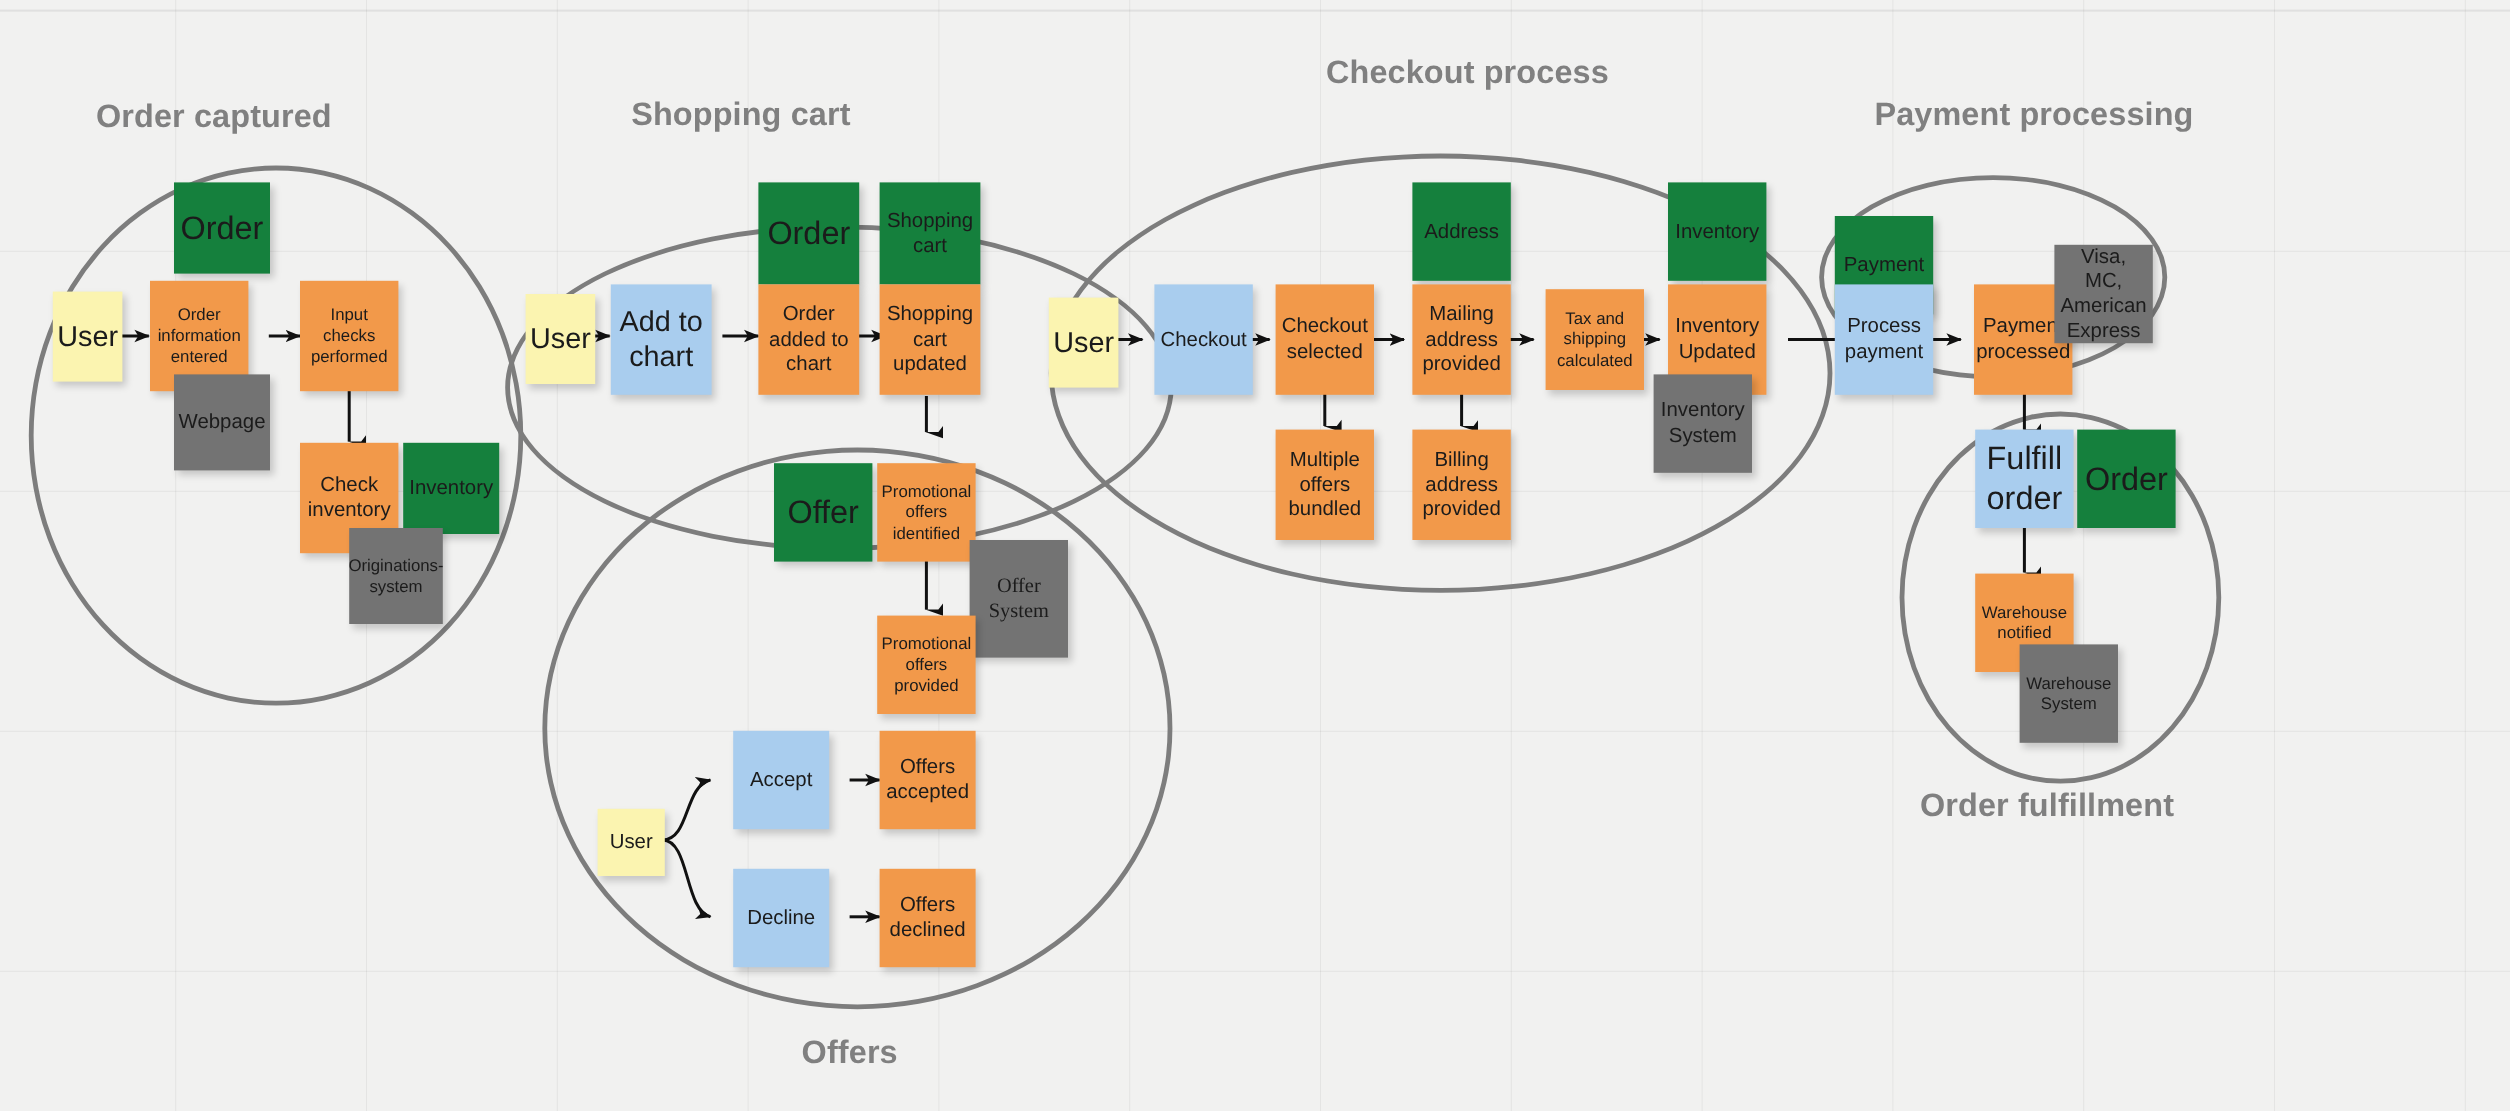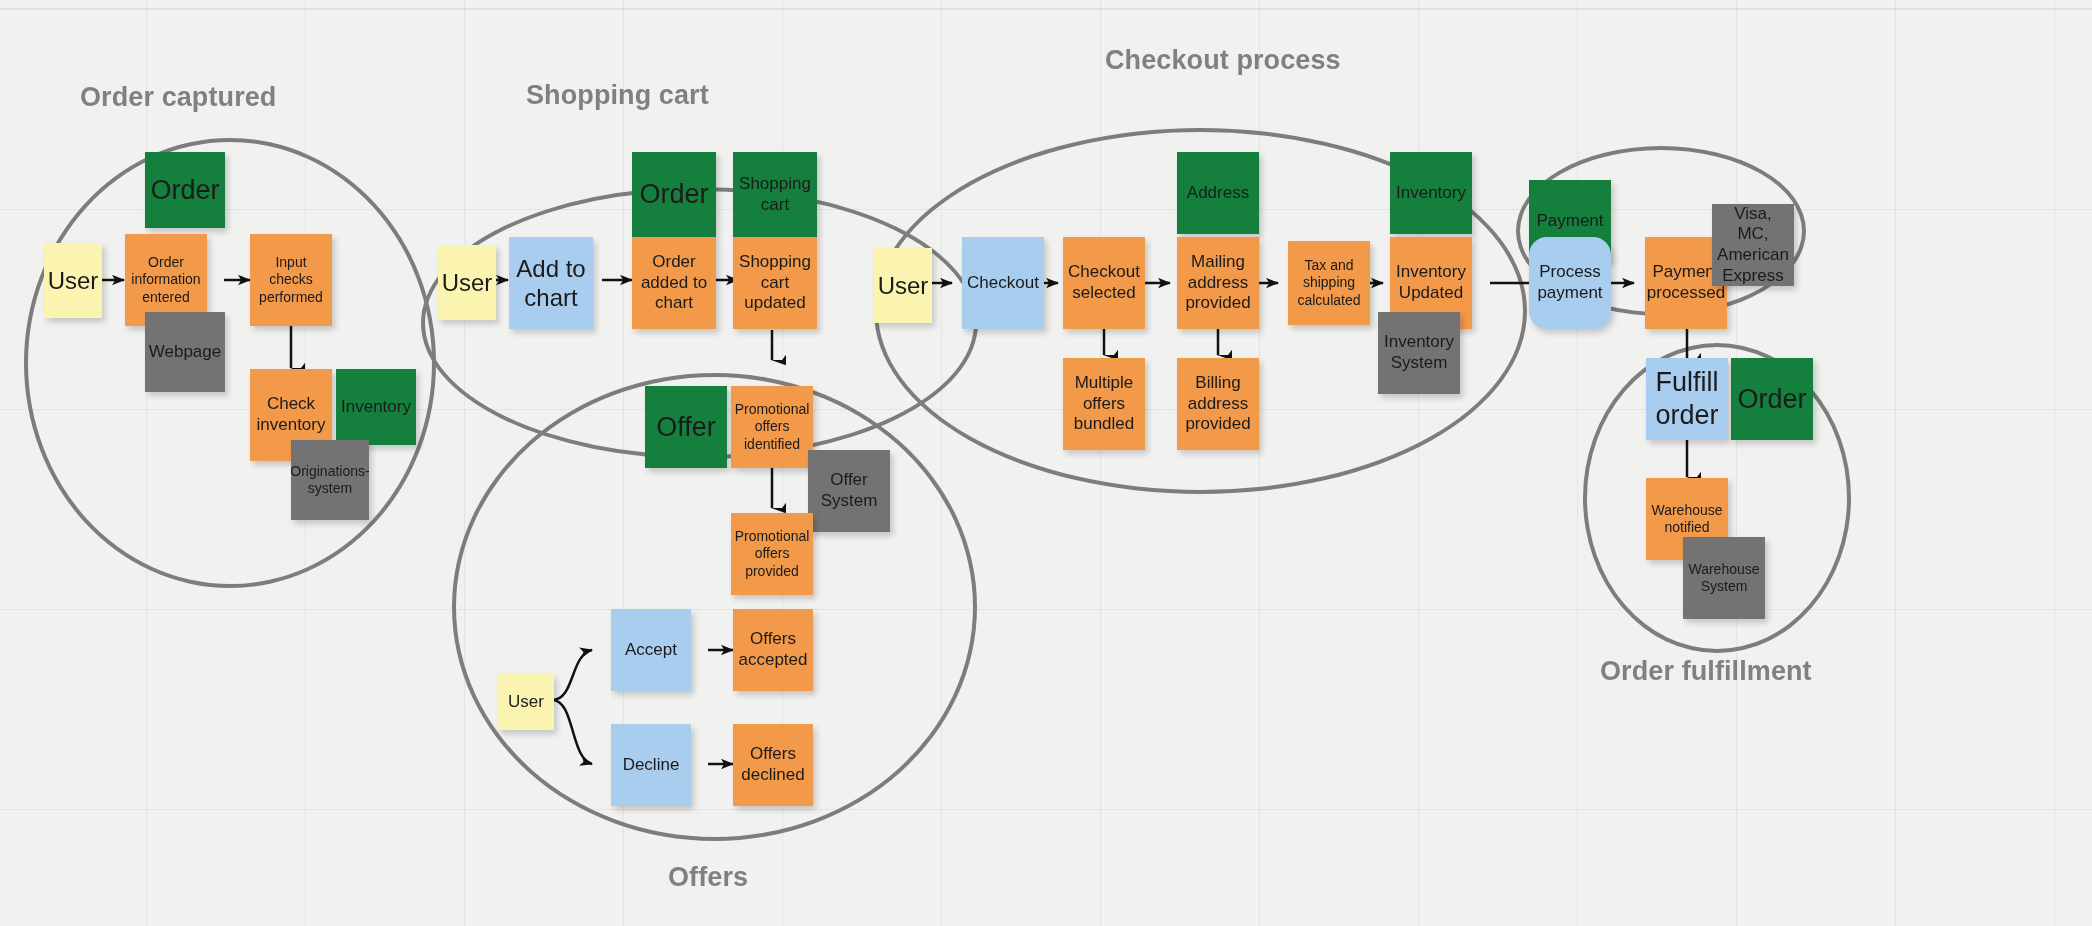--- a/index.html
+++ b/index.html
@@ -91,20 +91,21 @@
   <div class="group-ellipse" style="left:24px;  top:138px; width:412px; height:450px;"></div>
   <div class="group-ellipse" style="left:421px; top:187px; width:557px; height:272px;"></div>
   <div class="group-ellipse" style="left:452px; top:373px; width:525px; height:468px;"></div>
   <div class="group-ellipse" style="left:874px; top:128px; width:653px; height:366px;"></div>
   <div class="group-ellipse" style="left:1516px;top:146px; width:290px; height:170px;"></div>
   <div class="group-ellipse" style="left:1583px;top:343px; width:268px; height:310px;"></div>
 
   <div class="group-label" style="left:80px;  top:82px;">Order captured</div>
   <div class="group-label" style="left:526px; top:80px;">Shopping cart</div>
   <div class="group-label" style="left:1105px;top:45px;">Checkout process</div>
+  <div class="group-label" style="left:1562px;top:80px;">Payment processing</div>
   <div class="group-label" style="left:1600px;top:656px;">Order fulfillment</div>
   <div class="group-label" style="left:668px; top:862px;">Offers</div>
 
   <svg class="arrow" style="left:0;top:0;width:2092px;height:926px;" viewBox="0 0 2092 926">
     <defs>
       <marker id="ah" markerWidth="13" markerHeight="11" refX="12" refY="5.5" orient="auto" markerUnits="userSpaceOnUse">
         <path d="M0,0.3 L13,5.5 L0,10.7 L3.2,5.5 Z" fill="#111"></path>
       </marker>
       <marker id="ahd" markerWidth="11" markerHeight="15" refX="5.5" refY="14" orient="auto" markerUnits="userSpaceOnUse">
         <path d="M0.3,0 L10.7,0 L5.5,15 L5.5,4 Z" fill="#111"></path>
@@ -152,42 +153,42 @@
 
   <div class="note pale fs-lg" style="left:438px; top:245px; width:58px; height:75px;">User</div>
   <div class="note blue fs-lg" style="left:509px; top:237px; width:84px; height:92px;">Add to chart</div>
   <div class="note yellow fs-xl" style="left:632px; top:152px; width:84px; height:85px;">Order</div>
   <div class="note orange fs-md" style="left:632px; top:237px; width:84px; height:92px;">Order added to chart</div>
   <div class="note yellow fs-md" style="left:733px; top:152px; width:84px; height:85px;">Shopping cart</div>
   <div class="note orange fs-md" style="left:733px; top:237px; width:84px; height:92px;">Shopping cart updated</div>
 
   <div class="note yellow fs-xl" style="left:645px; top:386px; width:82px; height:82px;">Offer</div>
   <div class="note orange fs-sm" style="left:731px; top:386px; width:82px; height:82px;">Promotional offers identified</div>
-  <div class="note pink fs-md" style="left:808px; top:450px; width:82px; height:82px;">Offer System</div>
+  <div class="note pink fs-md" style="left:808px; top:450px; width:82px; height:98px;font-family:Liberation Serif, serif;">Offer System</div>
   <div class="note orange fs-sm" style="left:731px; top:513px; width:82px; height:82px;">Promotional offers provided</div>
   <div class="note pale fs-md" style="left:498px; top:674px; width:56px; height:56px;">User</div>
   <div class="note blue fs-md" style="left:611px; top:609px; width:80px; height:82px;">Accept</div>
   <div class="note orange fs-md" style="left:733px; top:609px; width:80px; height:82px;">Offers accepted</div>
   <div class="note blue fs-md" style="left:611px; top:724px; width:80px; height:82px;">Decline</div>
   <div class="note orange fs-md" style="left:733px; top:724px; width:80px; height:82px;">Offers declined</div>
 
   <div class="note pale fs-lg" style="left:874px; top:248px; width:58px; height:75px;">User</div>
   <div class="note blue fs-md" style="left:962px; top:237px; width:82px; height:92px;">Checkout</div>
   <div class="note orange fs-md" style="left:1063px;top:237px; width:82px; height:92px;">Checkout selected</div>
   <div class="note orange fs-md" style="left:1063px;top:358px; width:82px; height:92px;">Multiple offers bundled</div>
   <div class="note yellow fs-md" style="left:1177px;top:152px; width:82px; height:82px;">Address</div>
   <div class="note orange fs-md" style="left:1177px;top:237px; width:82px; height:92px;">Mailing address provided</div>
   <div class="note orange fs-md" style="left:1177px;top:358px; width:82px; height:92px;">Billing address provided</div>
   <div class="note orange fs-sm" style="left:1288px;top:241px; width:82px; height:84px;">Tax and shipping calculated</div>
   <div class="note yellow fs-md" style="left:1390px;top:152px; width:82px; height:82px;">Inventory</div>
   <div class="note orange fs-md" style="left:1390px;top:237px; width:82px; height:92px;">Inventory Updated</div>
   <div class="note pink fs-md" style="left:1378px;top:312px; width:82px; height:82px;">Inventory System</div>
 
   <div class="note yellow fs-md" style="left:1529px;top:152px; width:82px; height:82px;margin-top:28px;">Payment</div>
-  <div class="note blue fs-md" style="left:1529px;top:237px; width:82px; height:92px;border-radius:18px;">Process payment</div>
+  <div class="note blue fs-md" style="left:1529px;top:237px; width:82px; height:92px;">Process payment</div>
   <div class="note orange fs-md" style="left:1645px;top:237px; width:82px; height:92px;">Payment processed</div>
   <div class="note pink fs-md" style="left:1712px;top:204px; width:82px; height:82px;">Visa, MC, American Express</div>
 
   <div class="note blue fs-xl" style="left:1646px;top:358px; width:82px; height:82px;">Fulfill order</div>
   <div class="note yellow fs-xl" style="left:1731px;top:358px; width:82px; height:82px;">Order</div>
   <div class="note orange fs-sm" style="left:1646px;top:478px; width:82px; height:82px;">Warehouse notified</div>
   <div class="note pink fs-sm" style="left:1683px;top:537px; width:82px; height:82px;">Warehouse System</div>
 
 </div>
 

